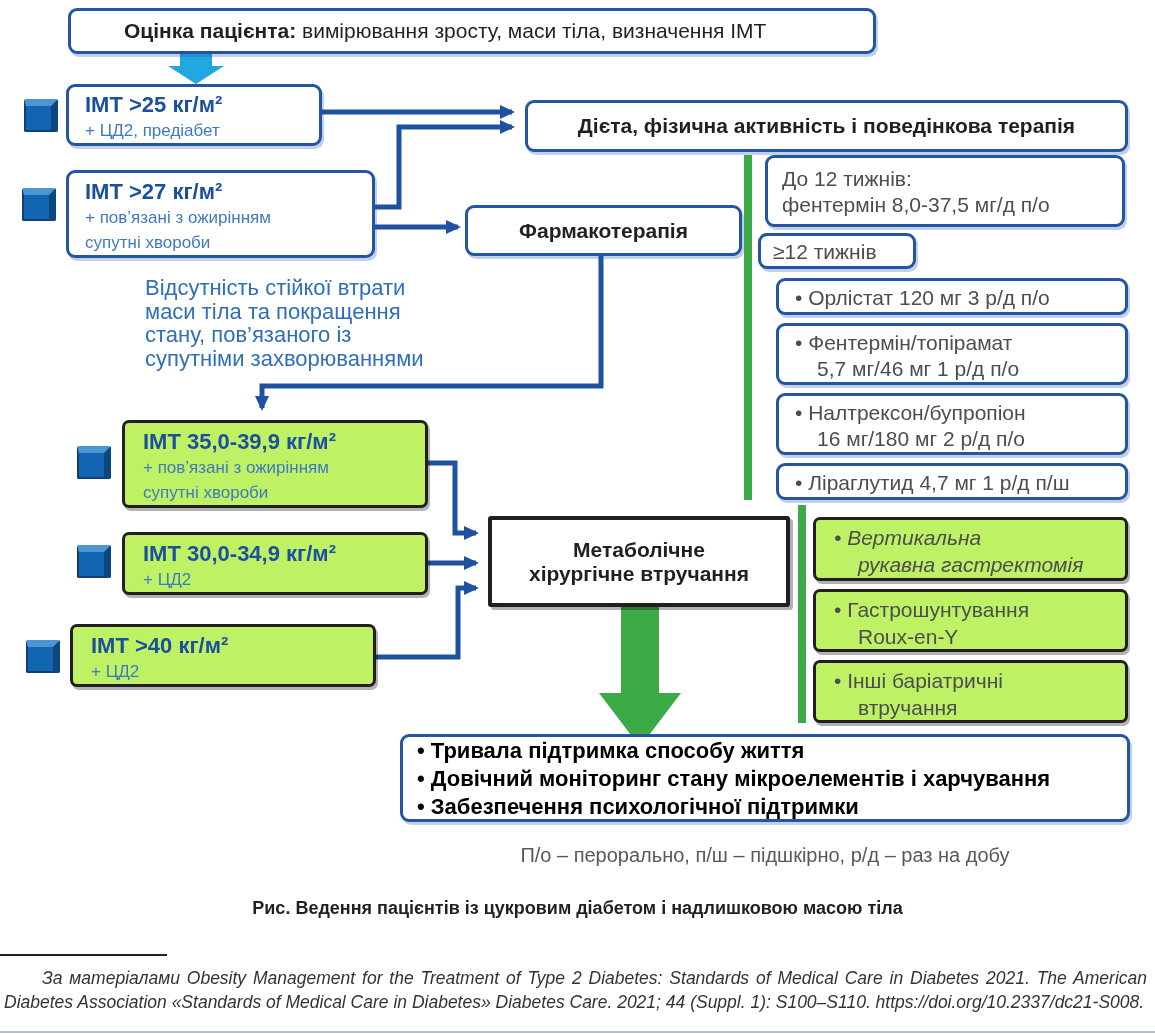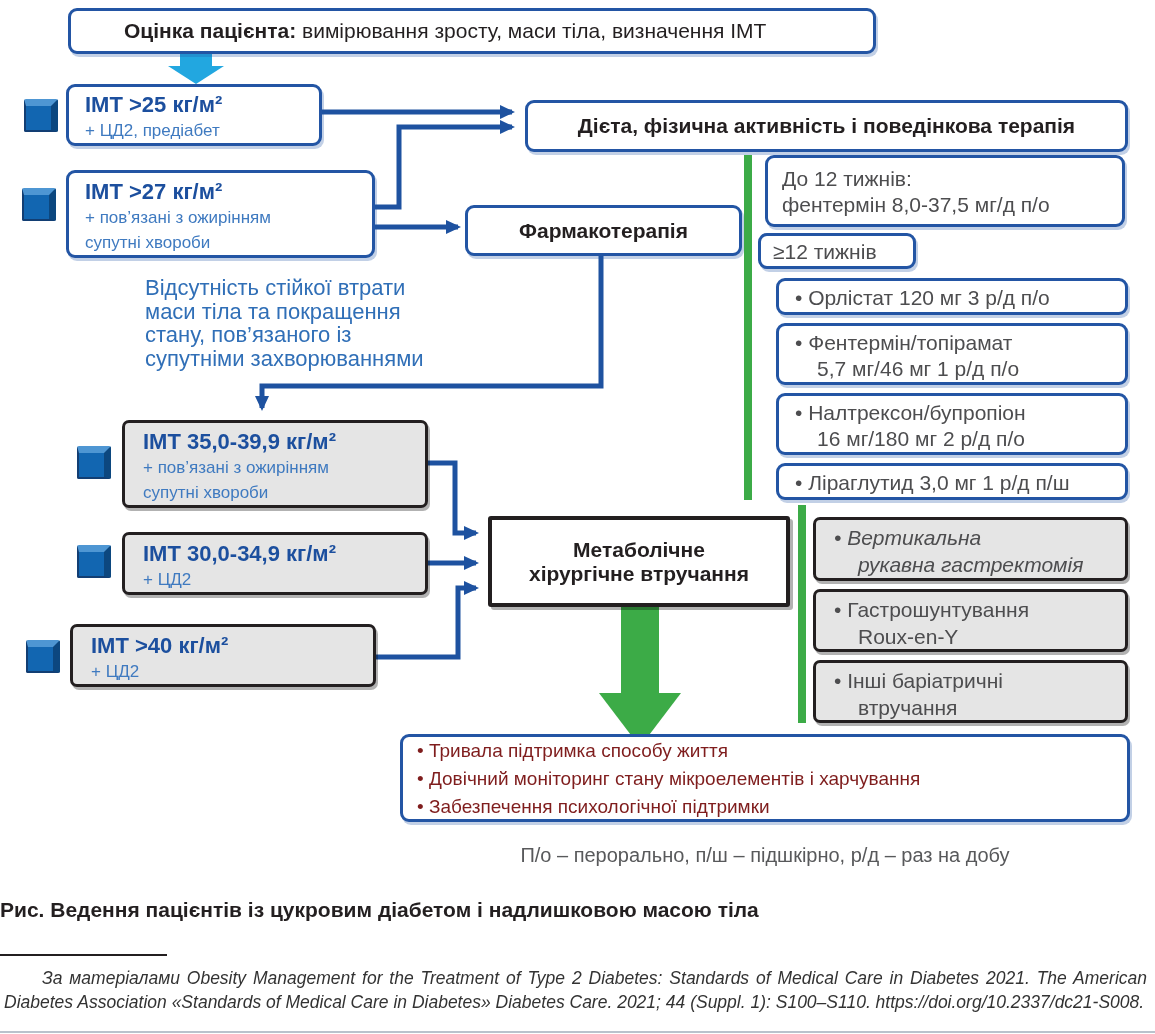--- a/index.html
+++ b/index.html
@@ -7,21 +7,21 @@
     position:relative;width:1155px;height:1034px;background:#ffffff;
     font-family:"Liberation Sans","DejaVu Sans",sans-serif;color:#231f20;overflow:hidden;
   }
   .abs{position:absolute;box-sizing:border-box;}
   
   .bluebox{
     border:3px solid #2355a4;border-radius:9px;background:#ffffff;
     box-shadow:2px 3px 0 rgba(35,85,164,.28);
   }
   .blackbox{
-    border:3px solid #231f20;border-radius:7px;background:#e5e5e5;
+    border:3px solid #231f20;border-radius:7px;background:#bef264;
     box-shadow:2px 3px 0 rgba(0,0,0,.30);
   }
   .headerbox{display:flex;align-items:center;justify-content:center;text-align:center;
     font-weight:bold;font-size:21px;color:#231f20;}
   .pre{white-space:pre-line;}
   .bmi-line{font-weight:bold;font-size:22px;color:#1c4f9e;line-height:26px;}
   .cond-line{font-size:17px;color:#3f7ac0;line-height:25px;white-space:pre-line;}
   .opt{font-size:21px;color:#4d4d4f;line-height:26px;white-space:pre-line;
        padding-left:22px;text-indent:-22px;}
   .opt.no-hang{padding-left:0;text-indent:0;}
@@ -30,23 +30,23 @@
   .greenline{background:#3cab47;}
   
   .cube{
     width:34px;height:33px;background:#1266b1;
     border-top:7px solid #4e96d3;border-right:7px solid #0c477f;
     border-left:2px solid #123e73;border-bottom:2px solid #123e73;
     border-radius:2px;
   }
   
   .note-blue{font-size:22px;line-height:23.5px;color:#306fb7;white-space:pre-line;}
-  .summary-text{font-size:19px;font-weight:normal;color:#7f1d1d;line-height:28px;white-space:pre-line;}
+  .summary-text{font-size:22px;font-weight:bold;color:#000000;line-height:28px;white-space:pre-line;}
   .legend-text{font-size:20px;color:#58595b;text-align:center;}
-  .caption-text{font-size:21px;font-weight:bold;color:#231f20;}
+  .caption-text{font-size:18px;font-weight:bold;color:#231f20;text-align:center;}
   .footnote-text{font-size:17.5px;font-style:italic;color:#333333;line-height:24px;
     text-align:justify;text-indent:38px;}
   .divider{background:#231f20;}
   .bottom-rule{background:#b9c2cc;}
   svg.overlay{position:absolute;left:0;top:0;pointer-events:none;}
 </style>
 </head>
 <body>
 
 <div id="canvas">
@@ -124,21 +124,21 @@
   </div>
   <div class="abs bluebox" style="left:776px;top:323px;width:352px;height:62px;padding:4px 0 0 16px;">
     <div class="opt">• Фентермін/топірамат
 5,7 мг/46 мг 1 р/д п/о</div>
   </div>
   <div class="abs bluebox" style="left:776px;top:393px;width:352px;height:62px;padding:4px 0 0 16px;">
     <div class="opt">• Налтрексон/бупропіон
 16 мг/180 мг 2 р/д п/о</div>
   </div>
   <div class="abs bluebox" style="left:776px;top:463px;width:352px;height:37px;padding:4px 0 0 16px;">
-    <div class="opt">• Ліраглутид 3,0 мг 1 р/д п/ш</div>
+    <div class="opt">• Ліраглутид 4,7 мг 1 р/д п/ш</div>
   </div>
 
   <div class="abs note-blue" style="left:145px;top:276px;width:340px;">Відсутність стійкої втрати
 маси тіла та покращення
 стану, пов’язаного із
 супутніми захворюваннями</div>
 
   <div class="abs cube" style="left:77px;top:446px;"></div>
   <div class="abs blackbox" style="left:122px;top:420px;width:306px;height:88px;padding:6px 0 0 18px;">
     <div class="bmi-line">ІМТ 35,0-39,9 кг/м²</div>

